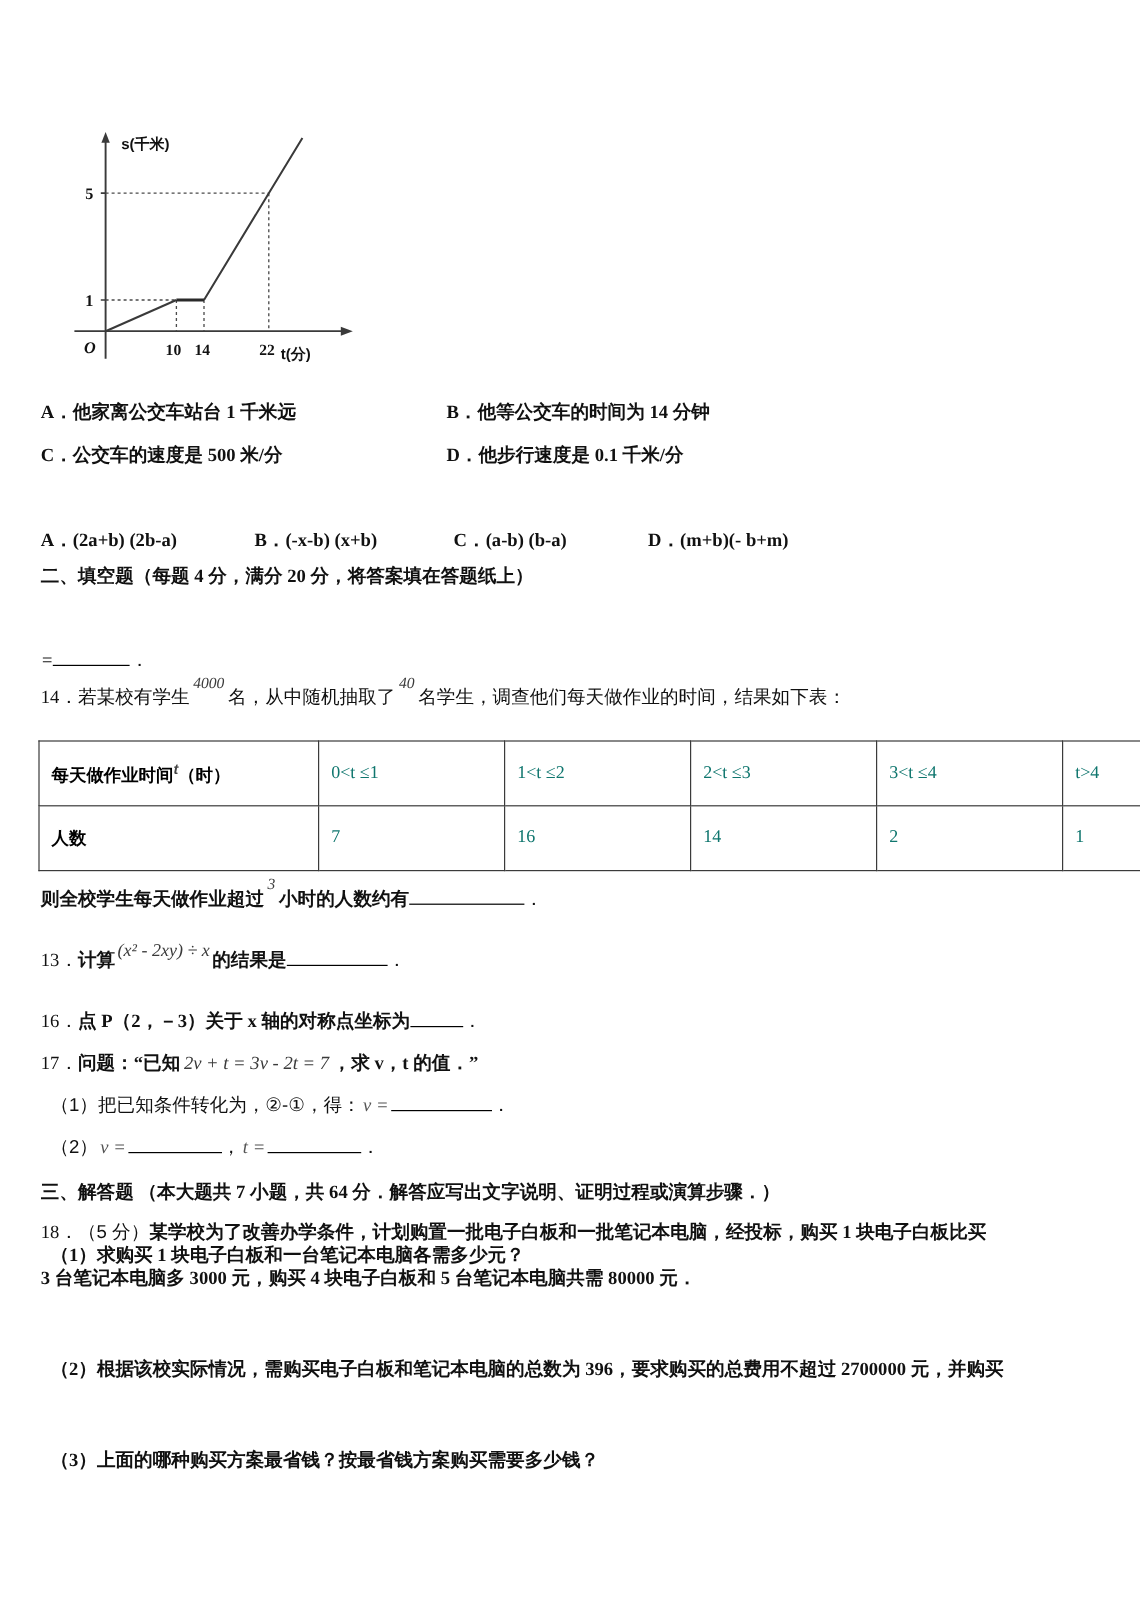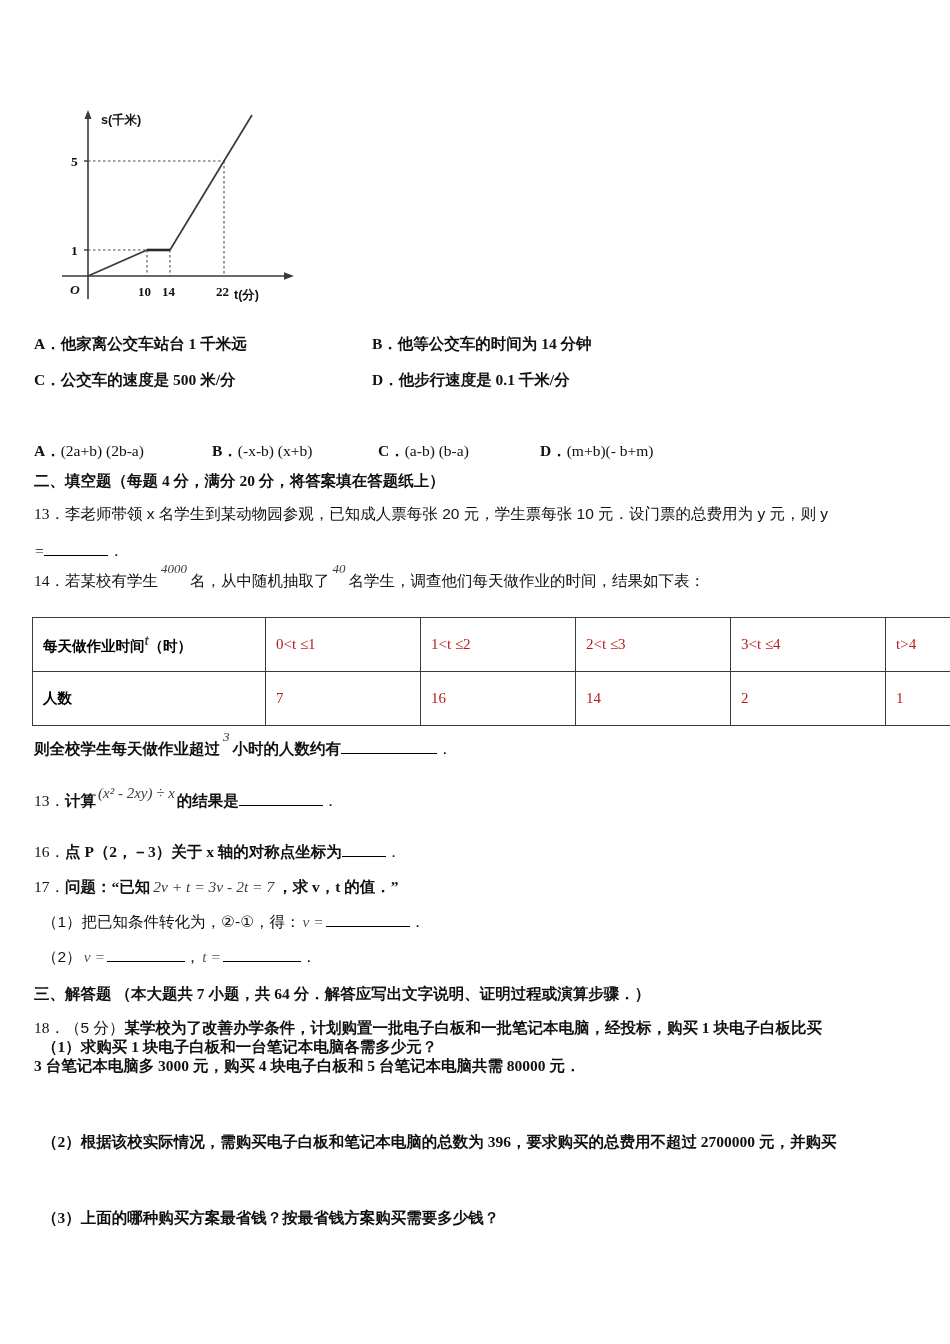--- a/index.html
+++ b/index.html
@@ -35,21 +35,21 @@
 
   
   .txt {
     position: absolute;
     font-family: "Liberation Serif", "DejaVu Serif", serif;
     font-size: 15.5px;
     line-height: 1.45;
     color: #111;
     white-space: nowrap;
   }
-  .bold { font-weight: normal; }
+  .bold { font-weight: bold; }
   .opt-label { font-weight: bold; font-family: "Liberation Serif", serif; }
   .mathi { font-style: italic; font-family: "Liberation Serif", "DejaVu Serif", serif; }
   .grey { color: #555; }
   .sup {
     font-size: 12px;
     vertical-align: super;
     font-style: italic;
     color: #444;
   }
   .fillline {
@@ -73,21 +73,21 @@
     border-collapse: collapse;
     font-family: "Liberation Serif", "DejaVu Serif", serif;
     font-size: 15px;
     table-layout: fixed;
   }
   .hw-table td {
     border: 1.3px solid #3b3b3b;
     height: 45px;
     padding: 4px 10px;
     vertical-align: middle;
-    color: #b91c1c;
+    color: #0f766e;
   }
   .hw-table td.hdr-cell {
     font-weight: bold;
     color: #000;
     font-family: "Liberation Sans", sans-serif;
     font-size: 14.5px;
   }
   .col-first { width: 212px; }
   .col-rest  { width: 134px; }
   .cell-val { color: #4a4a4a; font-family: "Liberation Serif", serif; }
@@ -154,23 +154,20 @@
   </div>
   <div class="txt" style="left:378px; top:440px;">
     <span class="opt-label">C．</span><span class="bold">(a-b) (b-a)</span>
   </div>
   <div class="txt" style="left:540px; top:440px;">
     <span class="opt-label">D．</span><span class="bold">(m+b)(- b+m)</span>
   </div>
 
   <div class="txt cjk" style="left:34px; top:470px; font-size:15.5px;">二、填空题（每题 4 分，满分 20 分，将答案填在答题纸上）</div>
 
-  <div class="txt" style="left:34px; top:503px;">
-    <span>13．</span><span class="cjk-n">李老师带领 x 名学生到某动物园参观，已知成人票每张 20 元，学生票每张 10 元．设门票的总费用为 y 元，则 y</span>
-  </div>
   <div class="txt" style="left:34px; top:540px;">
     <span class="mathi">=</span><span class="fillline" style="width:64px;"></span><span>．</span>
   </div>
 
   <div class="txt" style="left:34px; top:567px;">
     <span>14．</span><span class="cjk-n">若某校有学生</span><span class="sup mathblk" style="font-size:13px; position:relative; top:-7px; padding:0 3px;">4000</span><span class="cjk-n">名，从中随机抽取了</span><span class="sup mathblk" style="font-size:13px; position:relative; top:-7px; padding:0 3px;">40</span><span class="cjk-n">名学生，调查他们每天做作业的时间，结果如下表：</span>
   </div>
 
   <table class="hw-table">
     <tbody>

